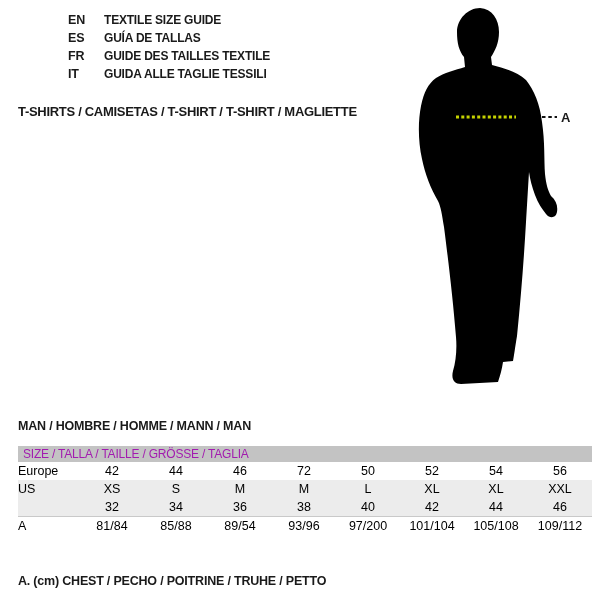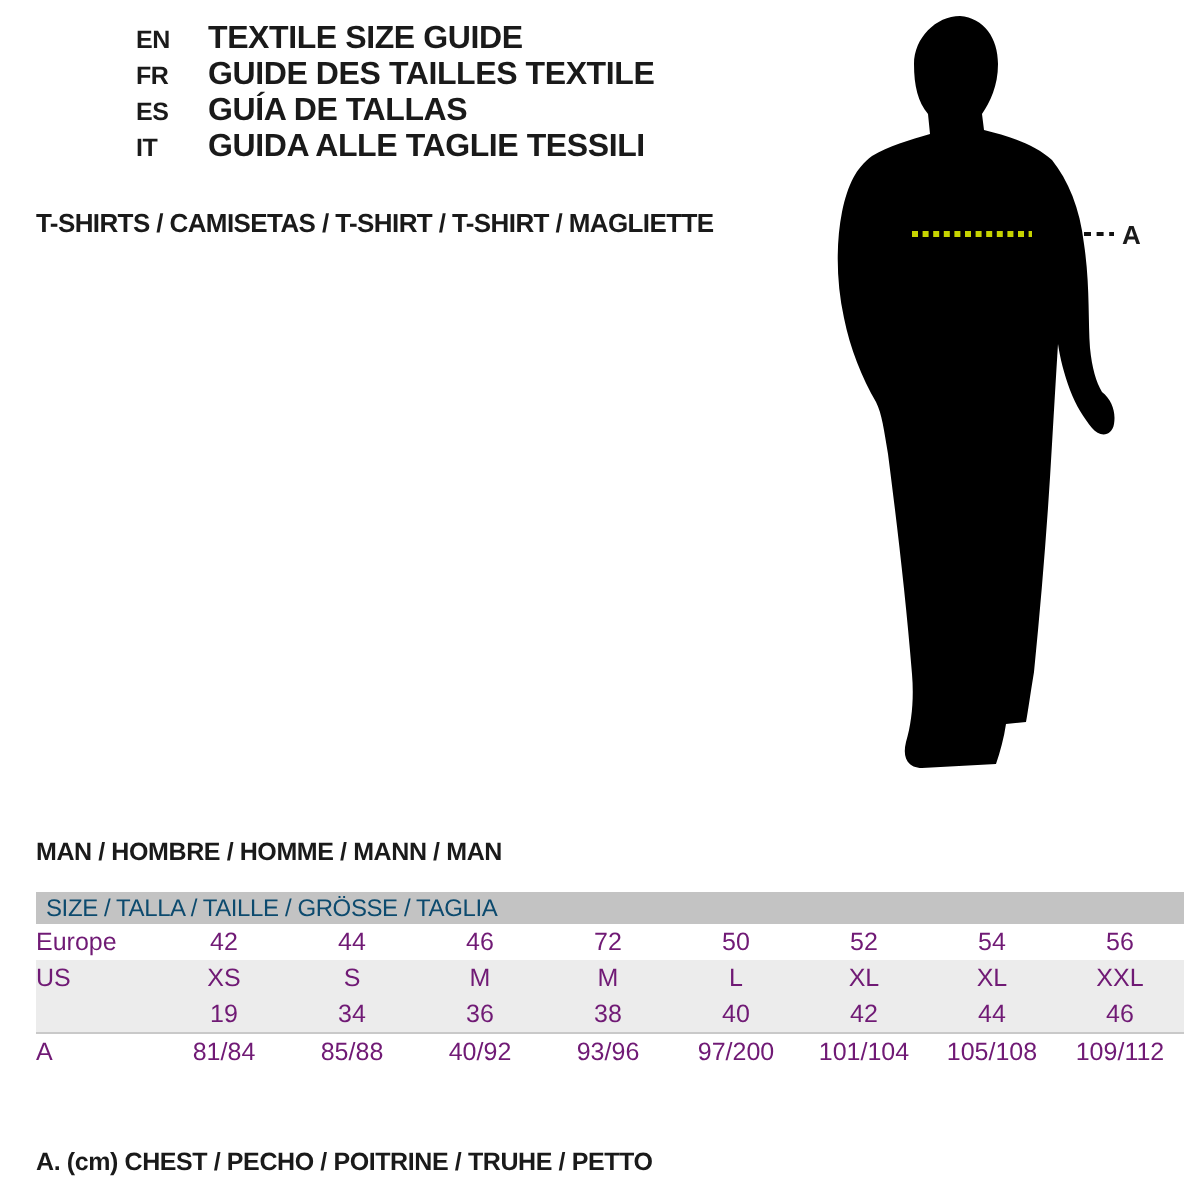--- a/index.html
+++ b/index.html
@@ -8,57 +8,57 @@
     width:600px;height:600px;
     background:#fff;
     font-family:"Liberation Sans", sans-serif;
     color:var(--text,#1a1a1a);
     overflow:hidden;
   }
   
   .lang-list{position:absolute;left:22px;top:11px;}
   .lang-row{display:flex;height:18px;align-items:center;}
   .lang-code{width:36px;font-weight:bold;font-size:12.5px;letter-spacing:-0.2px;padding-left:46px;}
-  .lang-title{font-weight:bold;font-size:16px;letter-spacing:-0.2px;white-space:nowrap;}
+  .lang-title{font-weight:bold;font-size:12px;letter-spacing:-0.2px;white-space:nowrap;}
   
   .categories{position:absolute;left:18px;top:103px;font-weight:bold;font-size:13px;line-height:18px;letter-spacing:-0.3px;white-space:nowrap;}
   
   .figure-wrap{position:absolute;left:403px;top:4px;width:180px;height:390px;}
   
   .man-title{position:absolute;left:18px;top:419px;font-weight:bold;font-size:12.5px;letter-spacing:-0.2px;white-space:nowrap;}
   
   .size-table{position:absolute;left:18px;top:446px;width:574px;font-size:12.5px;}
   .thead{
     background:var(--table-header-bg,#c3c3c3);
     height:16px;line-height:16px;padding-left:5px;
-    font-size:12px;color:#0c4a6e;letter-spacing:-0.2px;
+    font-size:12px;color:#a21caf;letter-spacing:-0.2px;
   }
-  .trow{display:flex;height:18px;line-height:18px;color:#701a75;}
+  .trow{display:flex;height:18px;line-height:18px;color:#000000;}
   .trow.alt{background:var(--table-alt-row-bg,#ececec);justify-content:flex-end;}
   .trow.topline{border-top:1px solid var(--divider,#c9c9c9);}
   .tlabel{width:62px;text-align:left;}
   .tcell{width:64px;text-align:center;}
   
   .footnote{position:absolute;left:18px;top:549px;font-weight:bold;font-size:12.5px;letter-spacing:-0.2px;white-space:nowrap;margin-top:25px;}
 </style>
 </head>
 <body>
 
 <div class="lang-list">
   <div class="lang-row">
     <span class="lang-code">EN</span>
     <span class="lang-title">TEXTILE SIZE GUIDE</span>
   </div>
   <div class="lang-row">
+    <span class="lang-code">ES</span>
+    <span class="lang-title">GUÍA DE TALLAS</span>
+  </div>
+  <div class="lang-row">
     <span class="lang-code">FR</span>
     <span class="lang-title">GUIDE DES TAILLES TEXTILE</span>
-  </div>
-  <div class="lang-row">
-    <span class="lang-code">ES</span>
-    <span class="lang-title">GUÍA DE TALLAS</span>
   </div>
   <div class="lang-row">
     <span class="lang-code">IT</span>
     <span class="lang-title">GUIDA ALLE TAGLIE TESSILI</span>
   </div>
 </div>
 
 <div class="categories">
   <div>T-SHIRTS / CAMISETAS / T-SHIRT / T-SHIRT / MAGLIETTE</div>
 </div>
@@ -124,35 +124,35 @@
     <div class="tcell">M</div>
     <div class="tcell">M</div>
     <div class="tcell">L</div>
     <div class="tcell">XL</div>
     <div class="tcell">XL</div>
     <div class="tcell">XXL</div>
   </div>
 
   <div class="trow alt">
     <div class="tlabel"></div>
-    <div class="tcell">19</div>
+    <div class="tcell">32</div>
     <div class="tcell">34</div>
     <div class="tcell">36</div>
     <div class="tcell">38</div>
     <div class="tcell">40</div>
     <div class="tcell">42</div>
     <div class="tcell">44</div>
     <div class="tcell">46</div>
   </div>
 
   <div class="trow topline">
     <div class="tlabel">A</div>
     <div class="tcell">81/84</div>
     <div class="tcell">85/88</div>
-    <div class="tcell">40/92</div>
+    <div class="tcell">89/54</div>
     <div class="tcell">93/96</div>
     <div class="tcell">97/200</div>
     <div class="tcell">101/104</div>
     <div class="tcell">105/108</div>
     <div class="tcell">109/112</div>
   </div>
 </div>
 
 <div class="footnote">A. (cm) CHEST / PECHO / POITRINE / TRUHE / PETTO</div>
 

